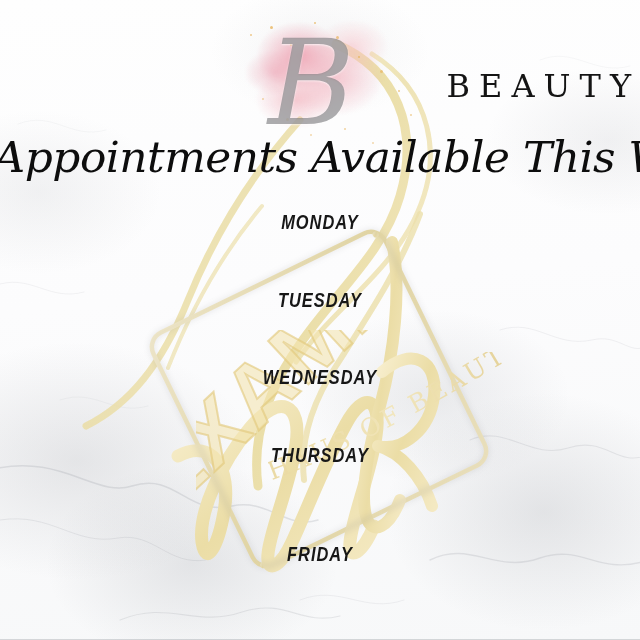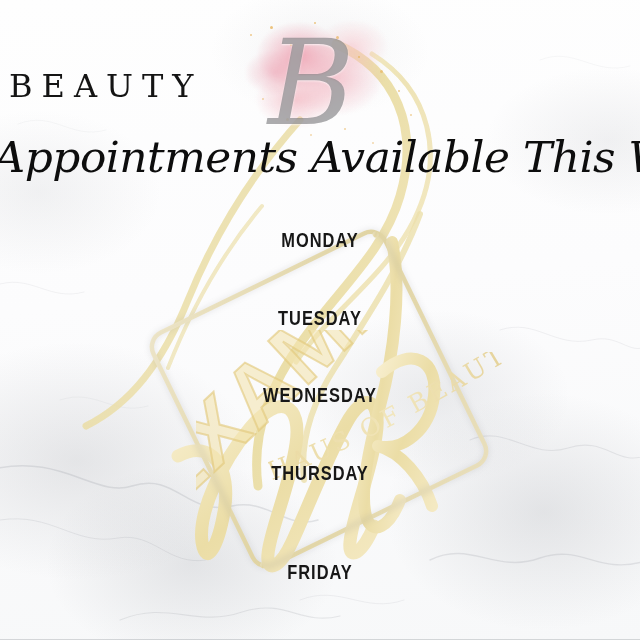--- a/index.html
+++ b/index.html
@@ -98,21 +98,21 @@
     font-size:118px;
     line-height:1;
     color:rgba(112,112,116,.58);
     text-shadow:0 1px 2px rgba(255,255,255,.65);
     pointer-events:none;
     user-select:none;
   }
   .beauty{
     position:absolute;
     left:0;right:0;top:70px;
-    text-align:left;
+    text-align:right;
     font-family:"DejaVu Serif",serif;
     font-size:32px;
     font-weight:400;
     letter-spacing:9px;
     color:#141414;
     text-indent:9px;
     line-height:1;
   }
   .script{
     position:absolute;
@@ -124,21 +124,21 @@
     letter-spacing:-0.5px;
     color:#0d0d0d;
     line-height:1.08;
     white-space:nowrap;
     transform:scaleX(1.02);
   }
 
   
   .days{
     position:absolute;
-    left:0;right:0;top:214px;
+    left:0;right:0;top:196px;font-style:italic;
   }
   .day{
     text-align:center;
     font-family:"Liberation Sans",sans-serif;
     font-weight:700;
     font-size:20px;
     letter-spacing:1.2px;
     color:#171717;
     line-height:1;
     transform:scaleX(.82);

